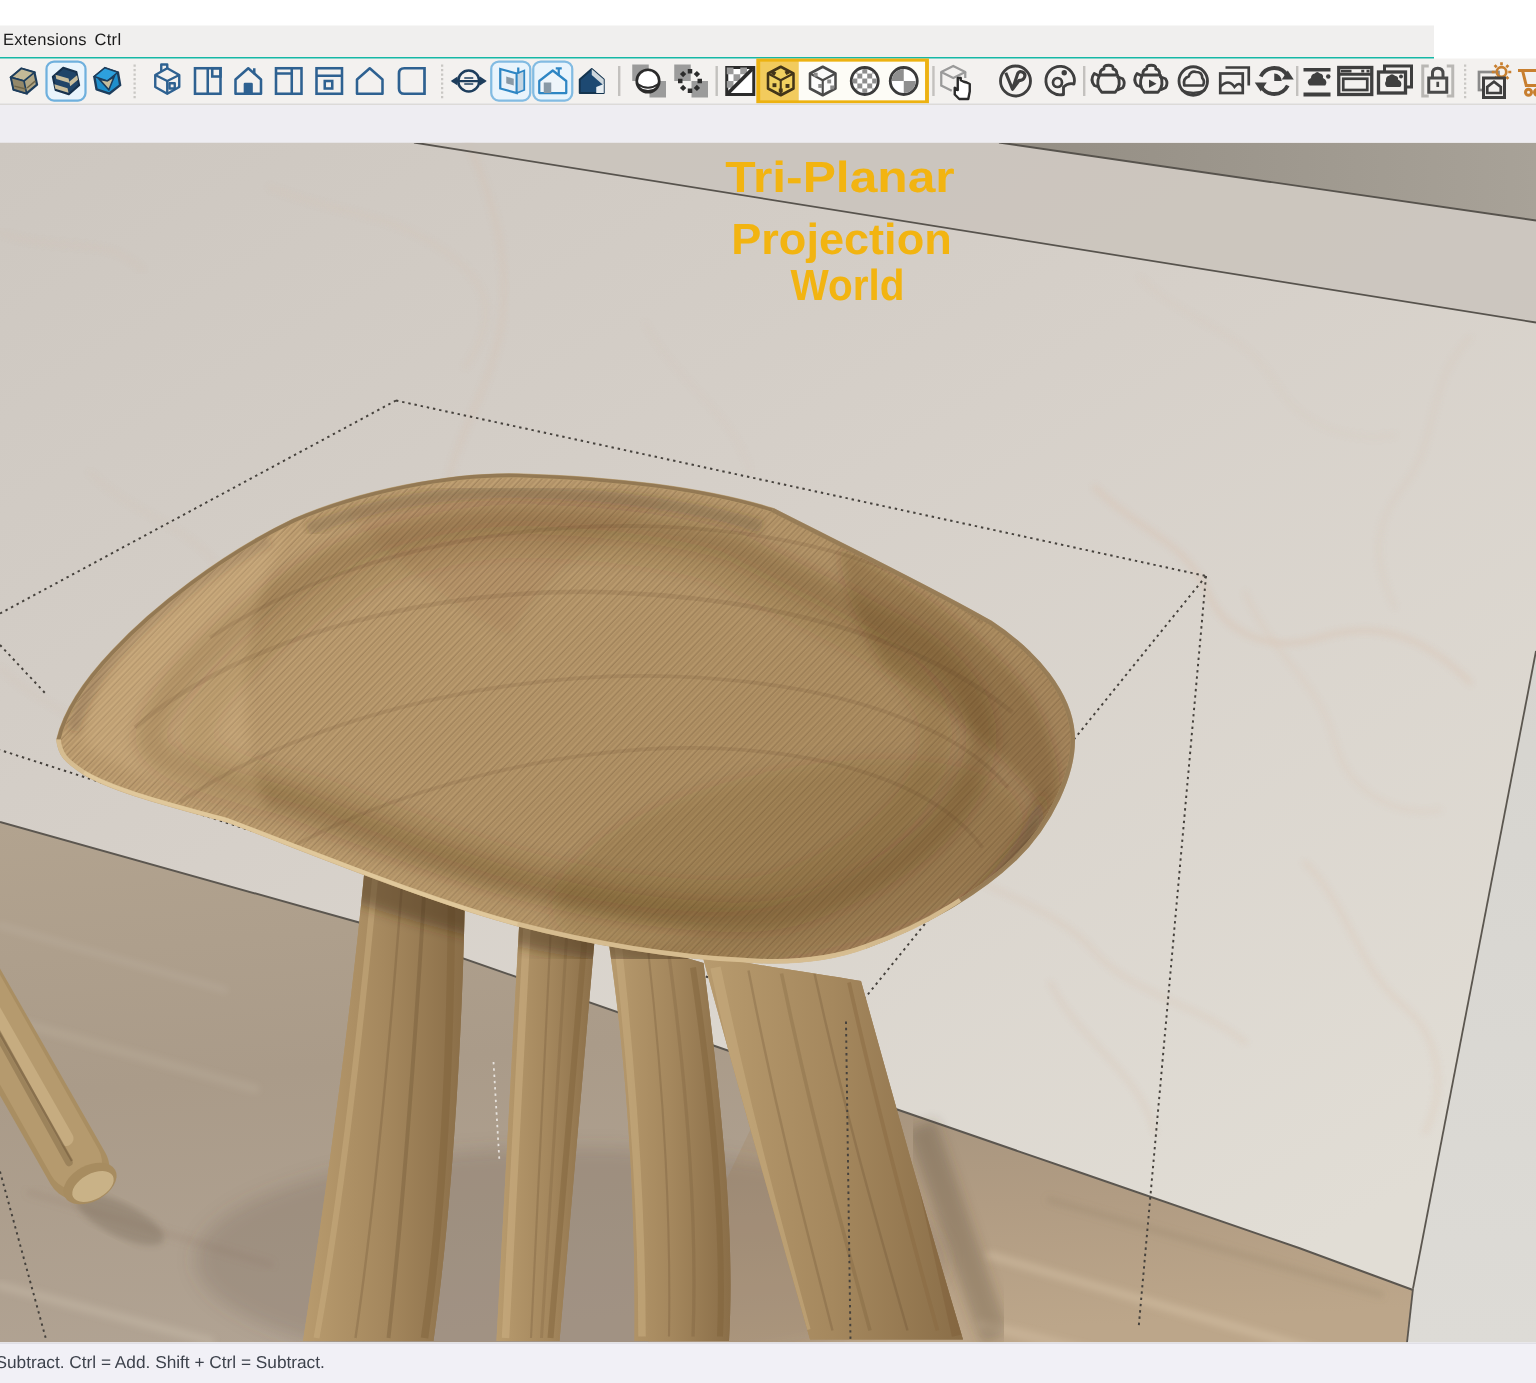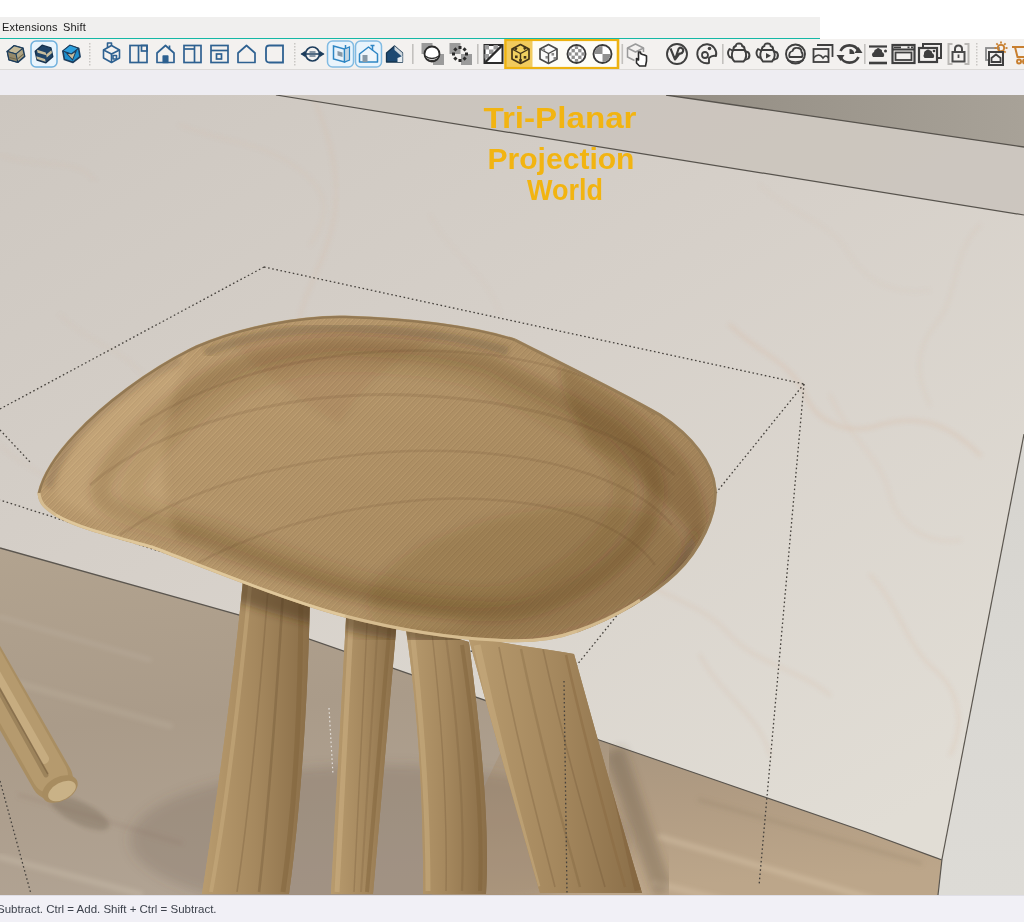--- a/index.html
+++ b/index.html
@@ -1,36 +1,36 @@
 <!DOCTYPE html>
 <html><head>
 <meta charset="utf-8">
 <style>
   html,body{margin:0;padding:0;}
   body{width:1024px;height:922px;overflow:hidden;background:#fff;
        font-family:"Liberation Sans", sans-serif;}
   #win{position:relative;width:1024px;height:922px;background:#ffffff;}
-  #menubar{position:absolute;left:0;top:17px;width:820px;height:21px;
+  #menubar{position:absolute;left:0;top:17px;width:956px;height:21px;
     background:#f0efee;border-bottom:7px solid #14b8a6;}
   #menubar span{position:absolute;top:4px;font-size:11px;color:#1b1b1b;letter-spacing:0.2px;}
   #toolbar{position:absolute;left:0;top:39px;width:1024px;height:30px;
     background:#f3f1ef;}
   #band{position:absolute;left:0;top:69px;width:1024px;height:26px;
     background:#eeedf2;border-top:1px solid #dcdad8;}
   #viewport{position:absolute;left:0;top:95px;width:1024px;height:768px;}
   #statusbar{position:absolute;left:0;top:895px;width:1024px;height:27px;
     background:#f1f0f6;border-top:1px solid #e0dfe6;padding-left:33px;}
   #statusbar span{position:absolute;left:-3px;top:7px;font-size:11.5px;color:#3d424c;}
 </style>
 </head>
 <body>
 <div id="win">
   <div id="menubar">
     <span style="left:2px;">Extensions</span>
-    <span style="left:63px;">Shift</span>
+    <span style="left:63px;">Ctrl</span>
   </div>
   <div id="toolbar">
     <svg id="tbsvg" width="1024" height="30" viewBox="0 0 1024 30">
 <g transform="translate(16,15) rotate(-12)">
 <polygon points="0,-8.5 8,-4.2 8,4.2 0,8.5 -8,4.2 -8,-4.2" fill="#b0a584" stroke="#1d3d5c" stroke-width="1.5" stroke-linejoin="round"></polygon>
 <polygon points="0,-8.5 8,-4.2 0,0 -8,-4.2" fill="#c4b997" stroke="#1d3d5c" stroke-width="1.1"></polygon>
 <polygon points="-8,-4.2 0,0 0,8.5 -8,4.2" fill="#93886a" stroke="#1d3d5c" stroke-width="1.1"></polygon>
 <line x1="-7" y1="2" x2="0" y2="5.5" stroke="#6e6448" stroke-width="1"></line>
 <line x1="1" y1="5" x2="7.5" y2="1.5" stroke="#6e6448" stroke-width="1"></line>
 </g>

